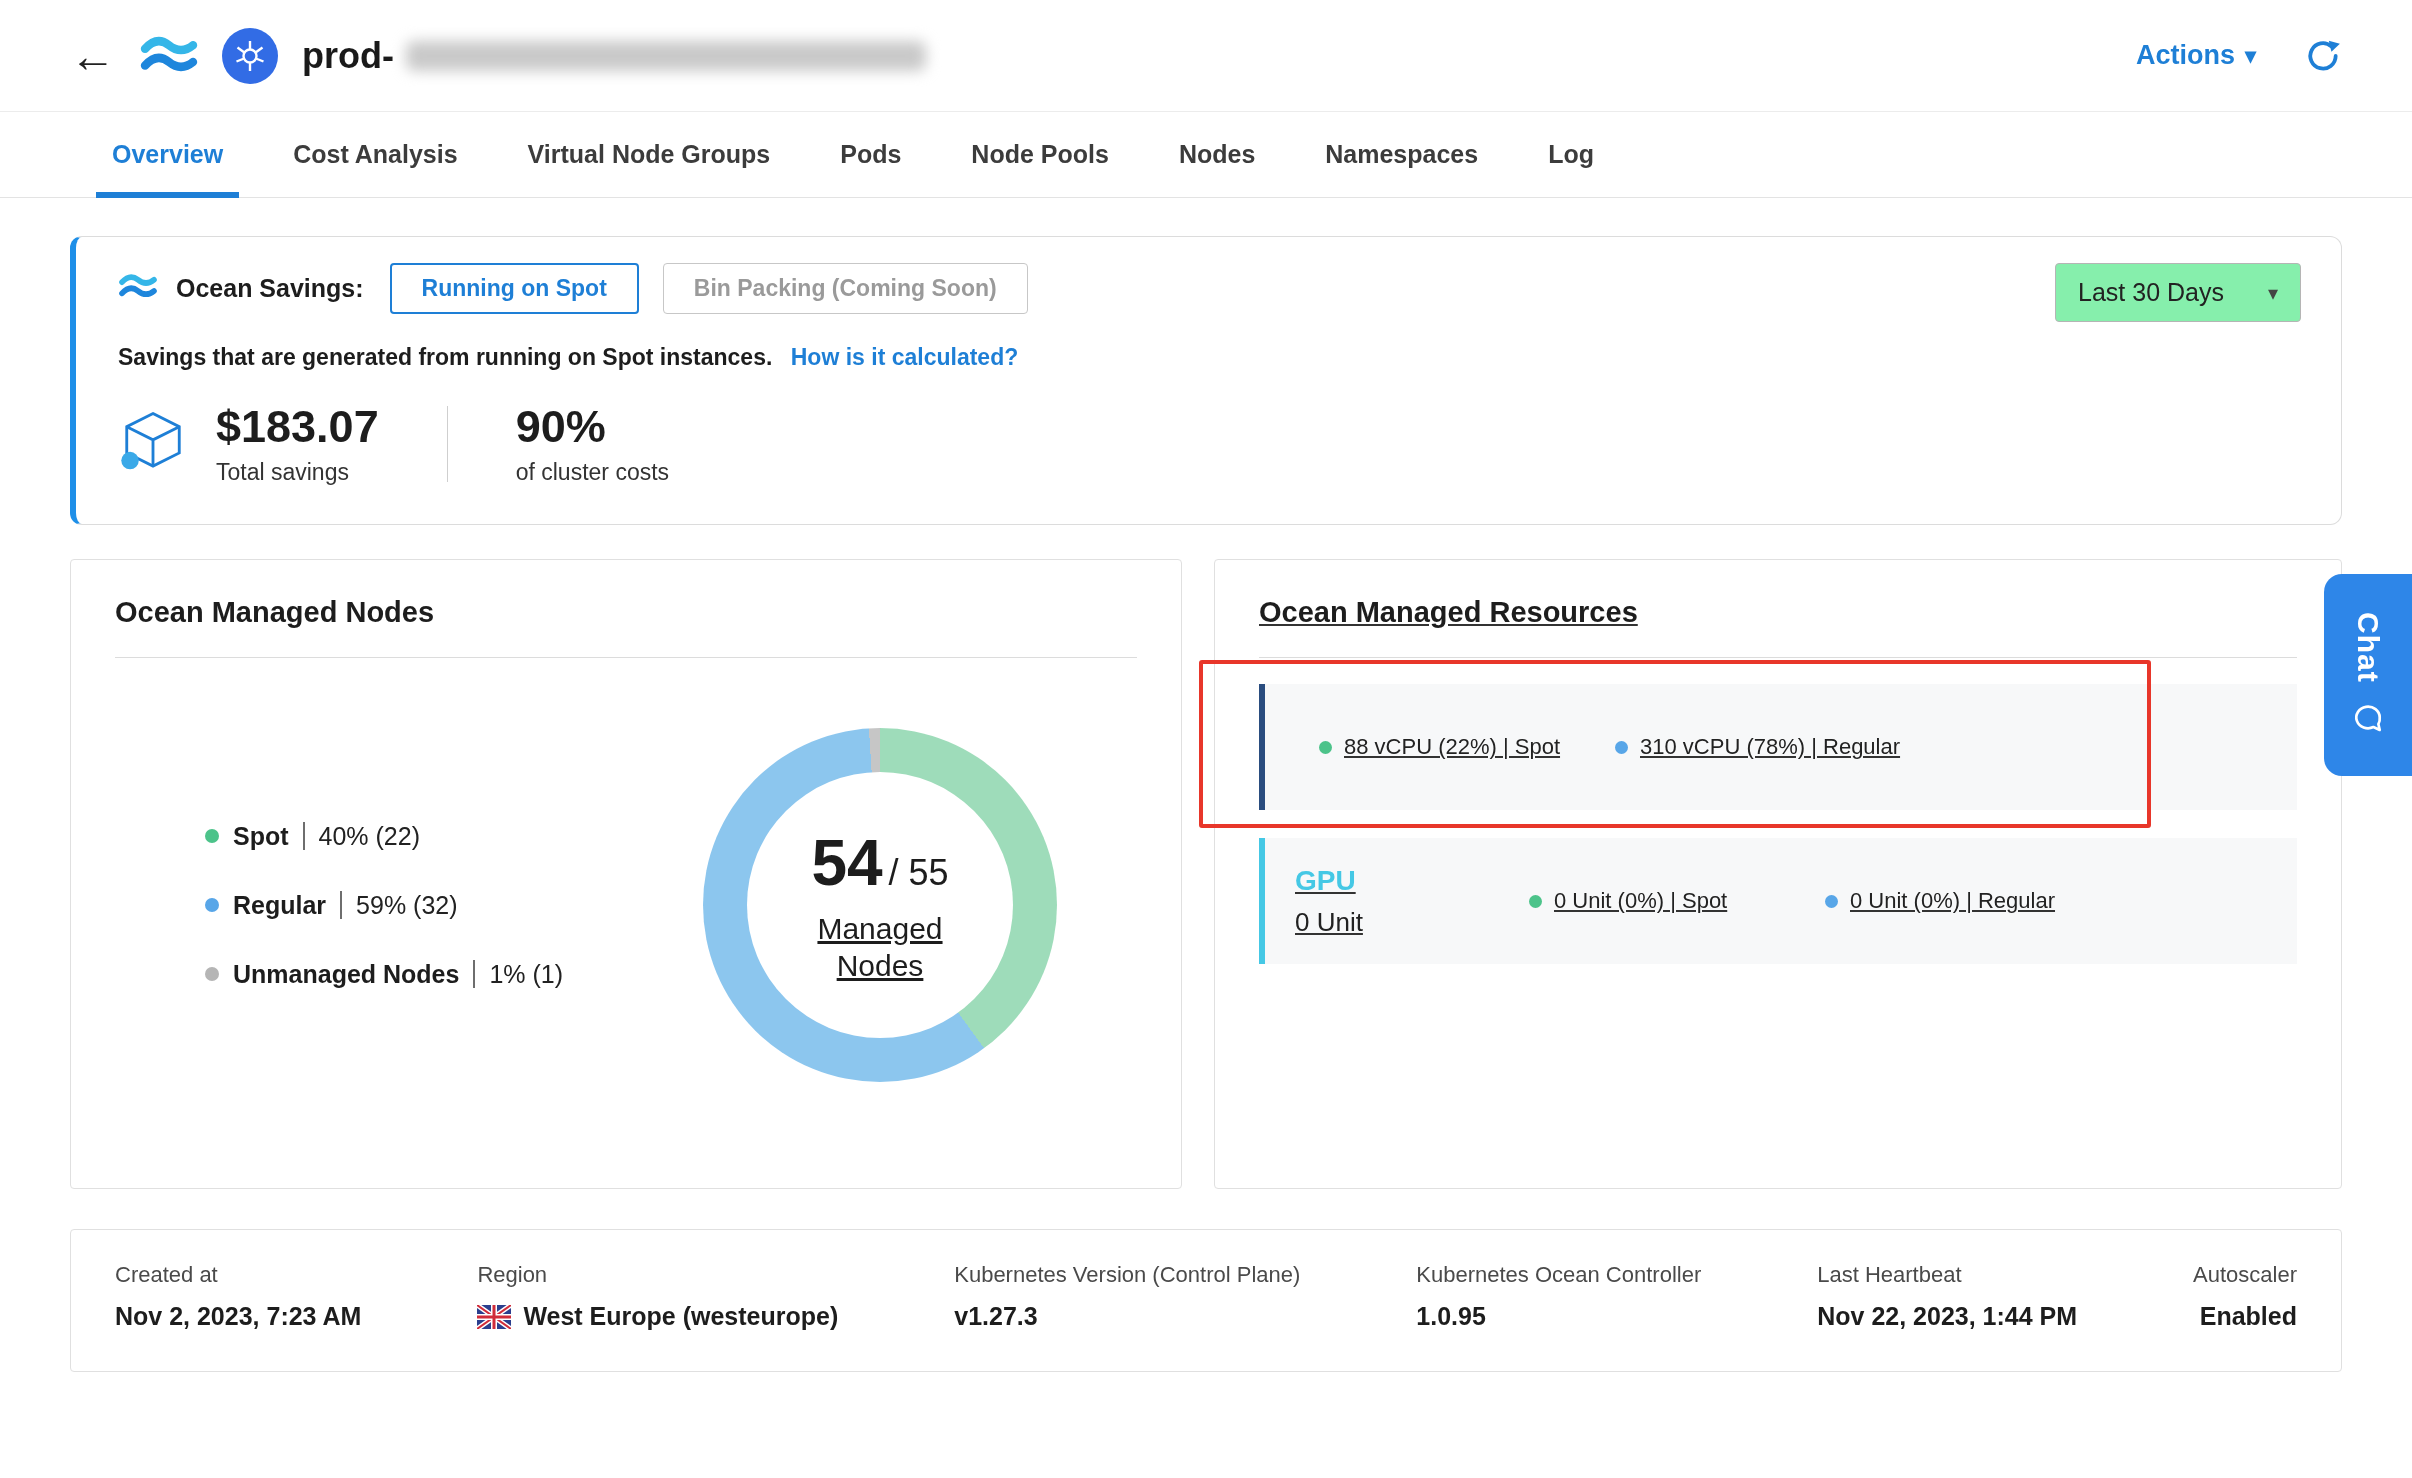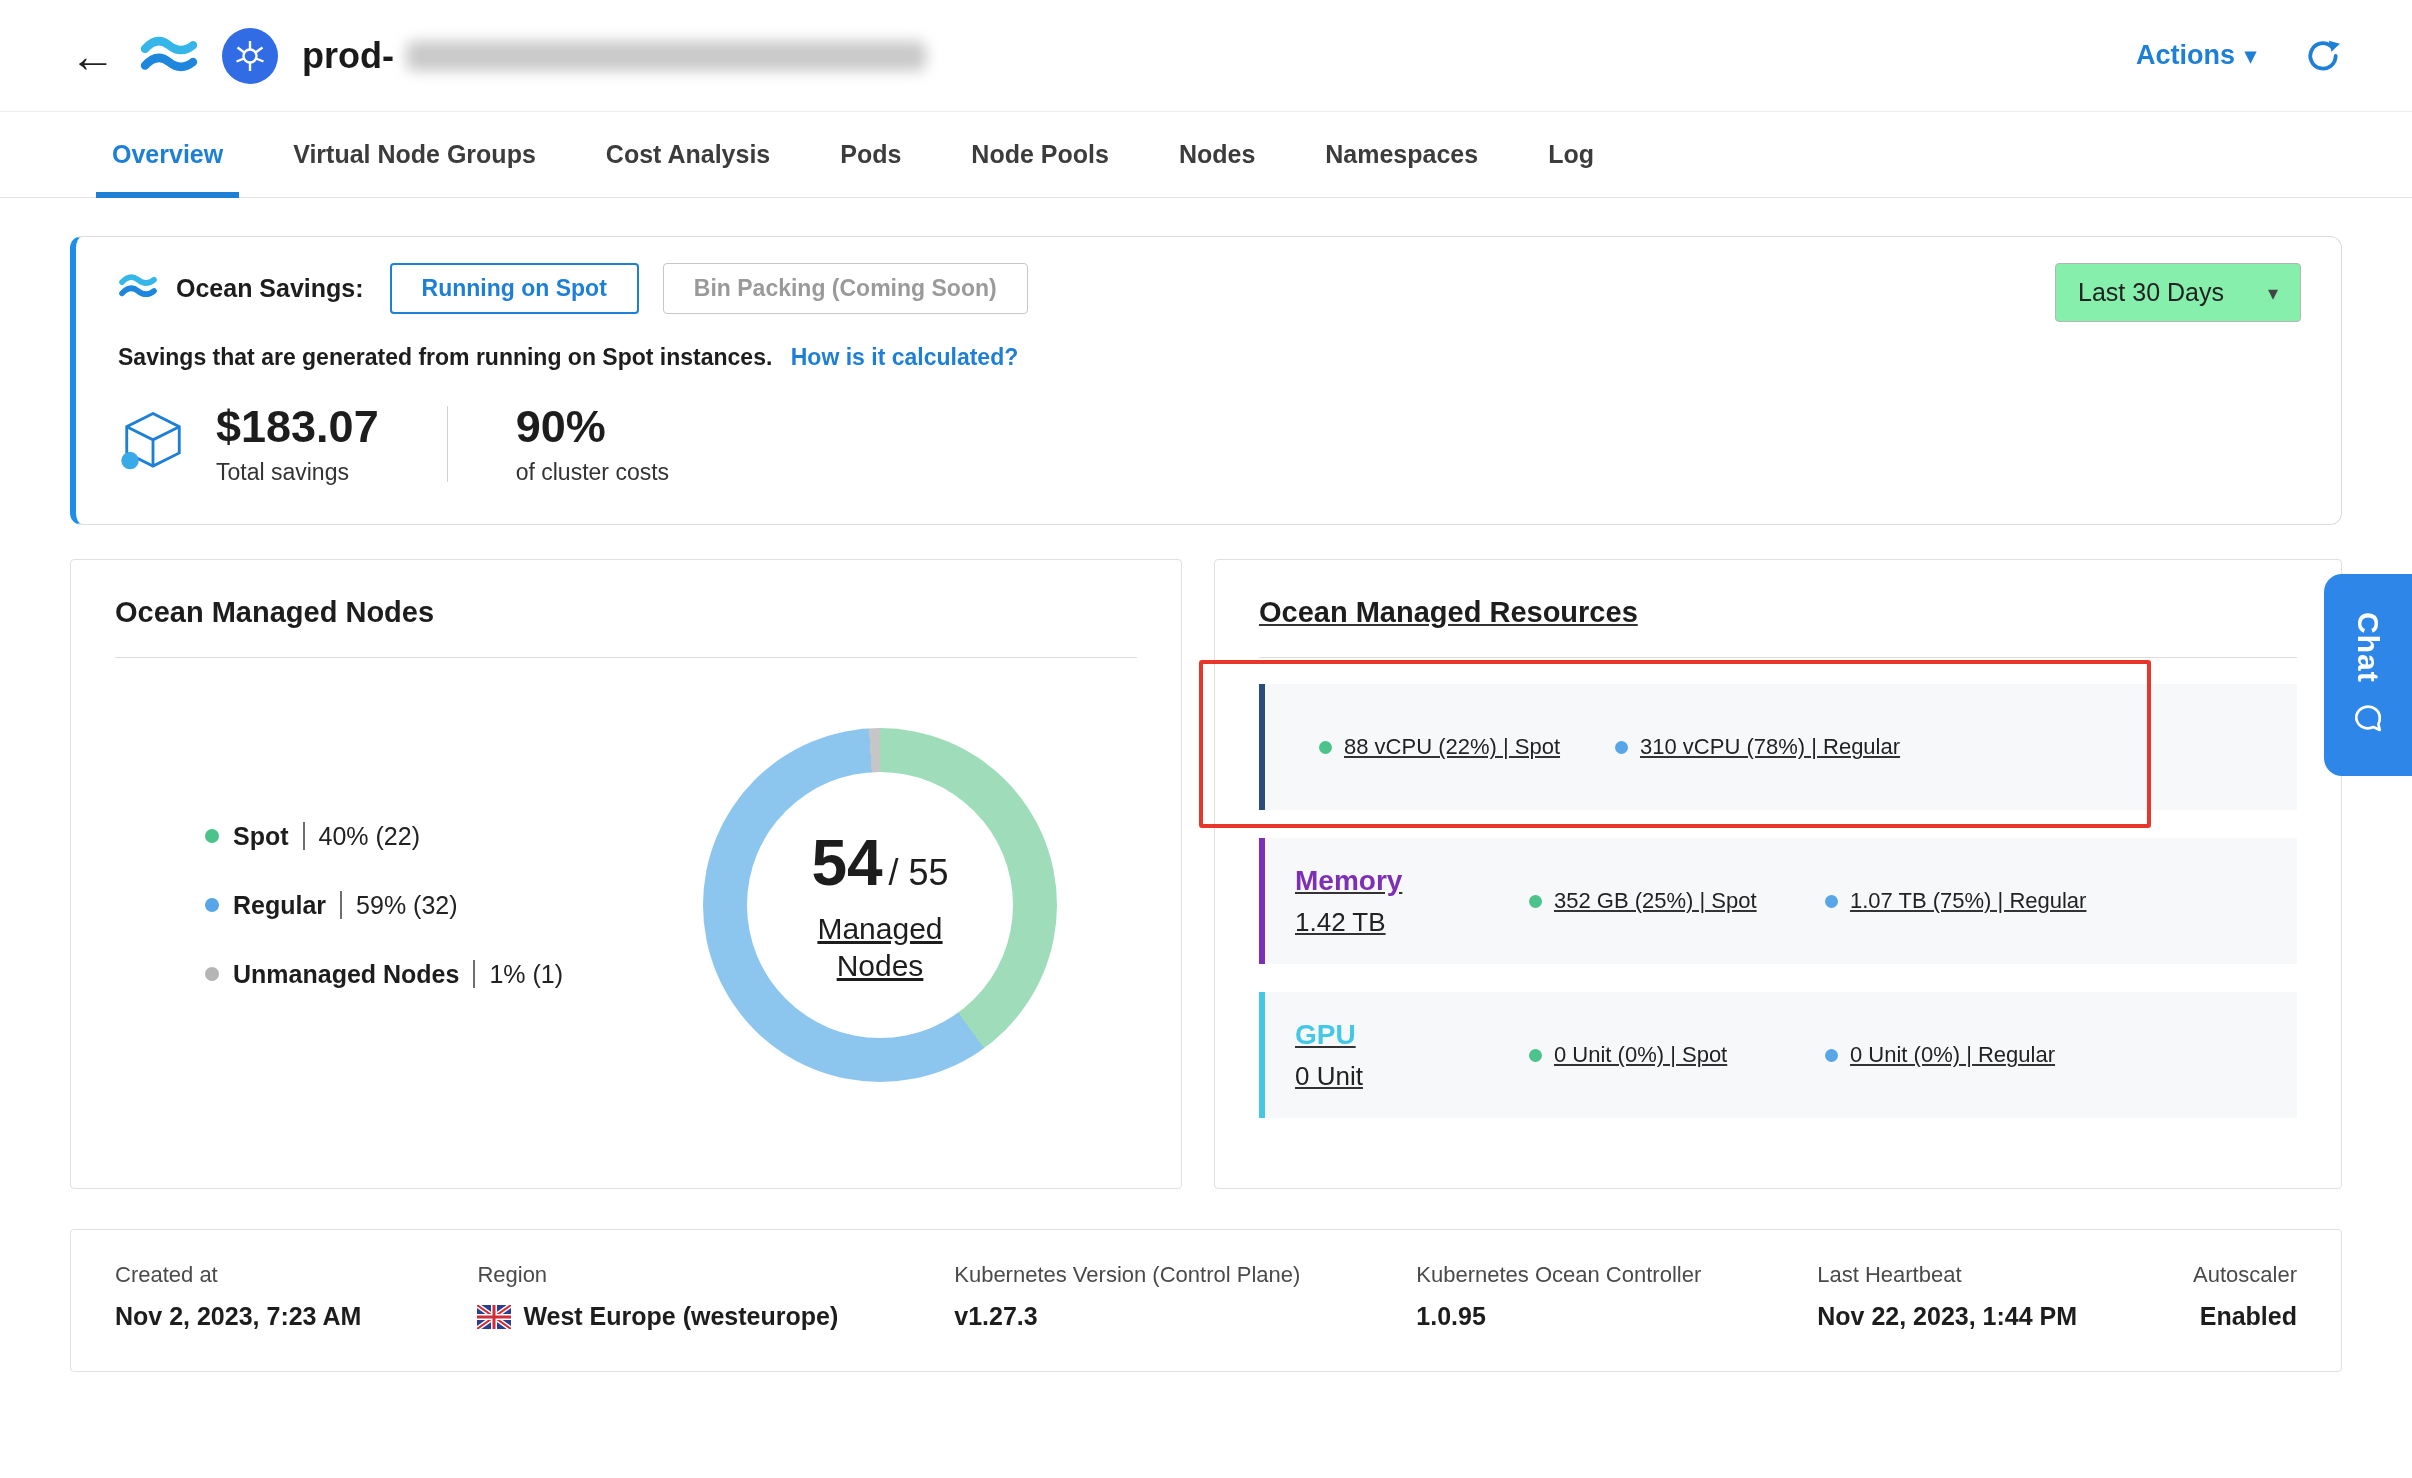--- a/index.html
+++ b/index.html
@@ -140,22 +140,22 @@
         <svg width="38" height="38" viewBox="0 0 36 36">
           <path d="M30 18 a12 12 0 1 1 -4.2 -9.2" fill="none" stroke="#1e7fd6" stroke-width="3.6" stroke-linecap="round"></path>
           <polygon points="23.5,3.5 34,6.5 26,14" fill="#1e7fd6"></polygon>
         </svg>
       </span>
     </div>
   </header>
 
   <nav class="tabs">
     <span class="tab active">Overview</span>
+    <span class="tab">Cost Analysis</span>
     <span class="tab">Virtual Node Groups</span>
-    <span class="tab">Cost Analysis</span>
     <span class="tab">Pods</span>
     <span class="tab">Node Pools</span>
     <span class="tab">Nodes</span>
     <span class="tab">Namespaces</span>
     <span class="tab">Log</span>
   </nav>
 
   <section class="savings">
     <div class="savings-row1">
       <span>
@@ -249,36 +249,20 @@
               <span class="dot-sm dot-green"></span>
               <span>88 vCPU  (22%)  | Spot</span>
             </span>
             <span class="res-stat">
               <span class="dot-sm dot-blue"></span>
               <span>310 vCPU  (78%)  | Regular</span>
             </span>
           </div>
         </div>
 
-        <div class="res-row memory">
-          <div class="res-head">
-            <div class="res-name">Memory</div>
-            <div class="res-total">1.42 TB</div>
-          </div>
-          <div class="res-stats">
-            <span class="res-stat first">
-              <span class="dot-sm dot-green"></span>
-              <span>352 GB  (25%)  | Spot</span>
-            </span>
-            <span class="res-stat">
-              <span class="dot-sm dot-blue"></span>
-              <span>1.07 TB  (75%)  | Regular</span>
-            </span>
-          </div>
-        </div>
 
         <div class="res-row gpu">
           <div class="res-head">
             <div class="res-name">GPU</div>
             <div class="res-total">0 Unit</div>
           </div>
           <div class="res-stats">
             <span class="res-stat first">
               <span class="dot-sm dot-green"></span>
               <span>0 Unit  (0%)  | Spot</span>

